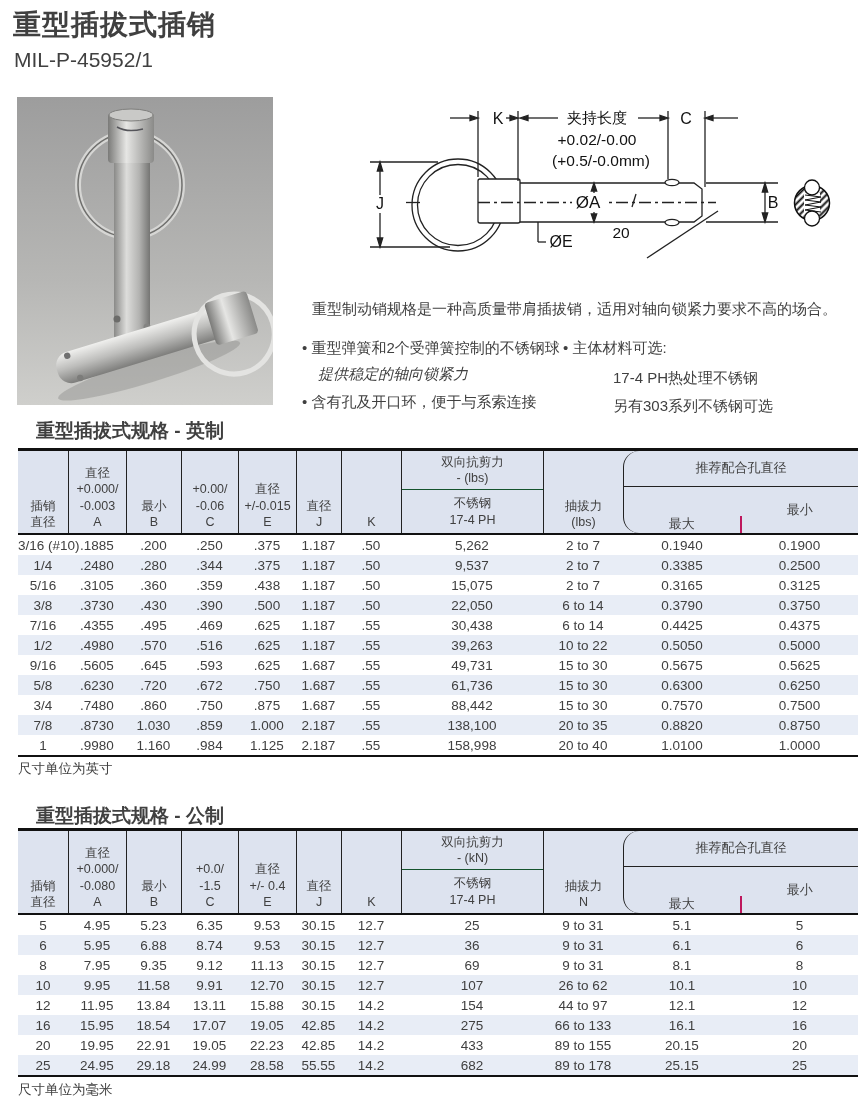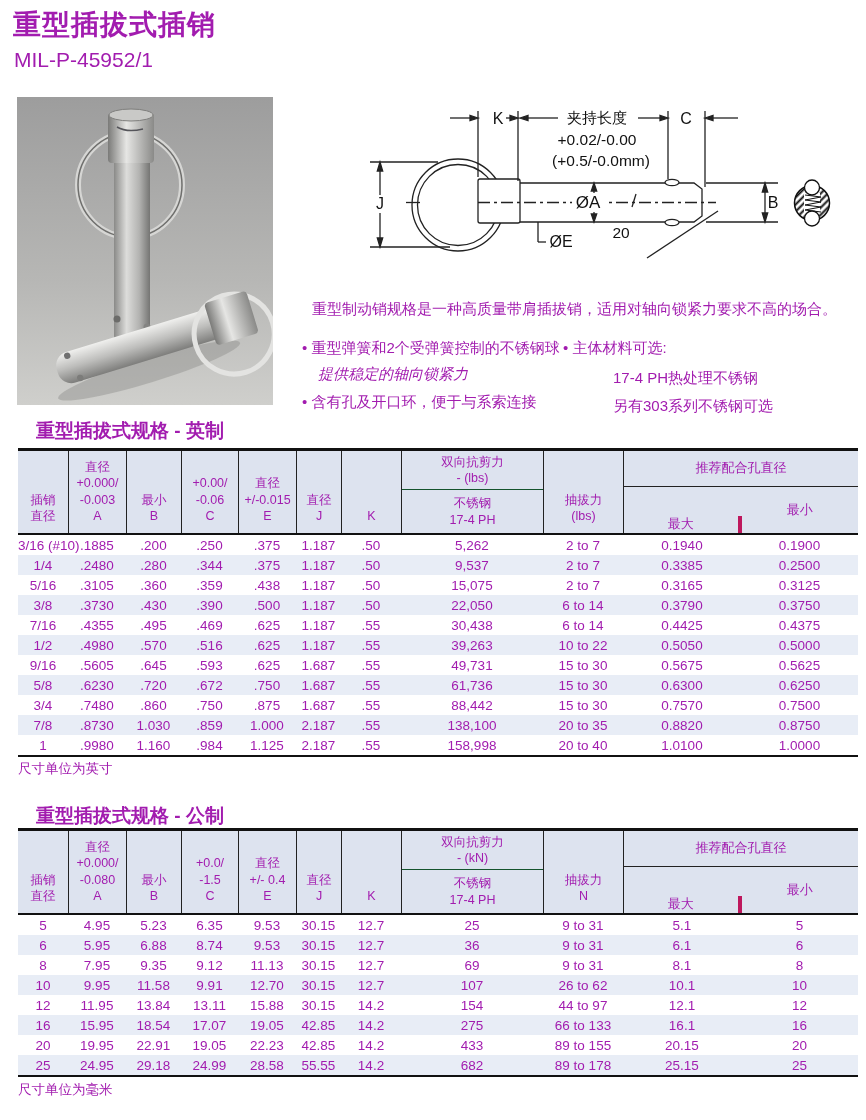--- a/index.html
+++ b/index.html
@@ -1,16 +1,16 @@
 <!DOCTYPE html>
 <html><head>
 <meta charset="utf-8">
 <style>
   html,body{margin:0;padding:0;background:#ffffff;}
-  .page{position:relative;width:866px;height:1120px;background:#fff;color:#a21caf;
+  .page{position:relative;width:866px;height:1120px;background:#fff;color:#404040;
         font-family:"Liberation Sans","DejaVu Sans",sans-serif;overflow:hidden;}
   .abs{position:absolute;}
   h1.title{margin:0;position:absolute;left:13px;top:6px;font-size:28px;font-weight:700;letter-spacing:1px;}
   .subtitle{position:absolute;left:14px;top:48px;font-size:21px;font-weight:400;}
   svg text{font-family:"Liberation Sans","DejaVu Sans",sans-serif;fill:#111;}
   .desc-intro{position:absolute;left:312px;top:298px;width:548px;font-size:15px;line-height:1.4;}
   .bullet{position:absolute;font-size:15px;line-height:1.65;}
   .b-left1{left:302px;top:336px;width:290px;}
   .b-left2{left:302px;top:390px;width:290px;}
   .b-right1{left:563px;top:336px;width:300px;}
@@ -19,35 +19,35 @@
   .b-sub-right{left:613px;top:364px;}
   .sec-title{position:absolute;left:16px;font-size:19px;font-weight:700;margin-left:20px;}
   .sec-title.imp{top:418px;}
   .sec-title.met{top:803px;}
   .spec-table{position:absolute;left:18px;width:840px;}
   .spec-table.imp{top:448px;}
   .spec-table.met{top:828px;}
   .thead{display:flex;height:82px;background:#dde3ef;border-top:3px solid #111;border-bottom:2px solid #111;}
   .thead *{white-space:pre-line;}
   .hc{display:flex;flex-direction:column;justify-content:flex-end;align-items:center;
-      text-align:center;font-size:12.5px;line-height:1.3;padding-bottom:9px;
+      text-align:center;font-size:12.5px;line-height:1.3;padding-bottom:3px;
       border-left:1px solid #222;box-sizing:border-box;}
   .hc.first{border-left:none;}
   .hc.split{padding:0;justify-content:stretch;}
   .hc.split .top{height:38px;border-bottom:1px solid #14532d;display:flex;align-items:center;justify-content:center;width:100%;text-align:center;}
   .hc.split .bot{flex:1;display:flex;align-items:center;justify-content:center;width:100%;text-align:center;}
   .hc.hole{padding:0;justify-content:stretch;}
   .hc.hole .hole-top{height:57px;border-bottom:1px solid #222;display:flex;align-items:center;justify-content:center;width:100%;font-size:13px;}
   .hc.hole .hole-bot{flex:1;display:flex;width:100%;}
-  .hc.hole .hmax{width:118px;display:flex;align-items:center;justify-content:center;border-right:4px solid #be185d;box-sizing:border-box;font-size:13px;margin-top:29px;}
+  .hc.hole .hmax{width:118px;display:flex;align-items:center;justify-content:center;border-right:2px solid #be185d;box-sizing:border-box;font-size:13px;margin-top:29px;}
   .hc.hole .hmin{width:117px;display:flex;align-items:center;justify-content:center;font-size:13px;}
   .c0{width:50px;}.c1{width:58px;}.c2{width:55px;}.c3{width:57px;}.c4{width:58px;}
   .c5{width:45px;}.c6{width:60px;}.c7{width:142px;}.c8{width:80px;}
   .c9{width:118px;}.c10{width:117px;}
-  .chole{width:235px;}
+  .chole{width:235px;border-radius:16px;}
   .tbody{border-bottom:2px solid #111;}
   .trow{display:flex;height:20px;align-items:center;}
   .trow:nth-child(even){background:#e8edf6;}
   .tc{text-align:center;font-size:13.5px;white-space:nowrap;box-sizing:border-box;}
   .footnote{position:absolute;left:18px;font-size:13.5px;}
   .footnote.imp{top:760px;}
   .footnote.met{top:1081px;}
 </style>
 </head>
 <body>

